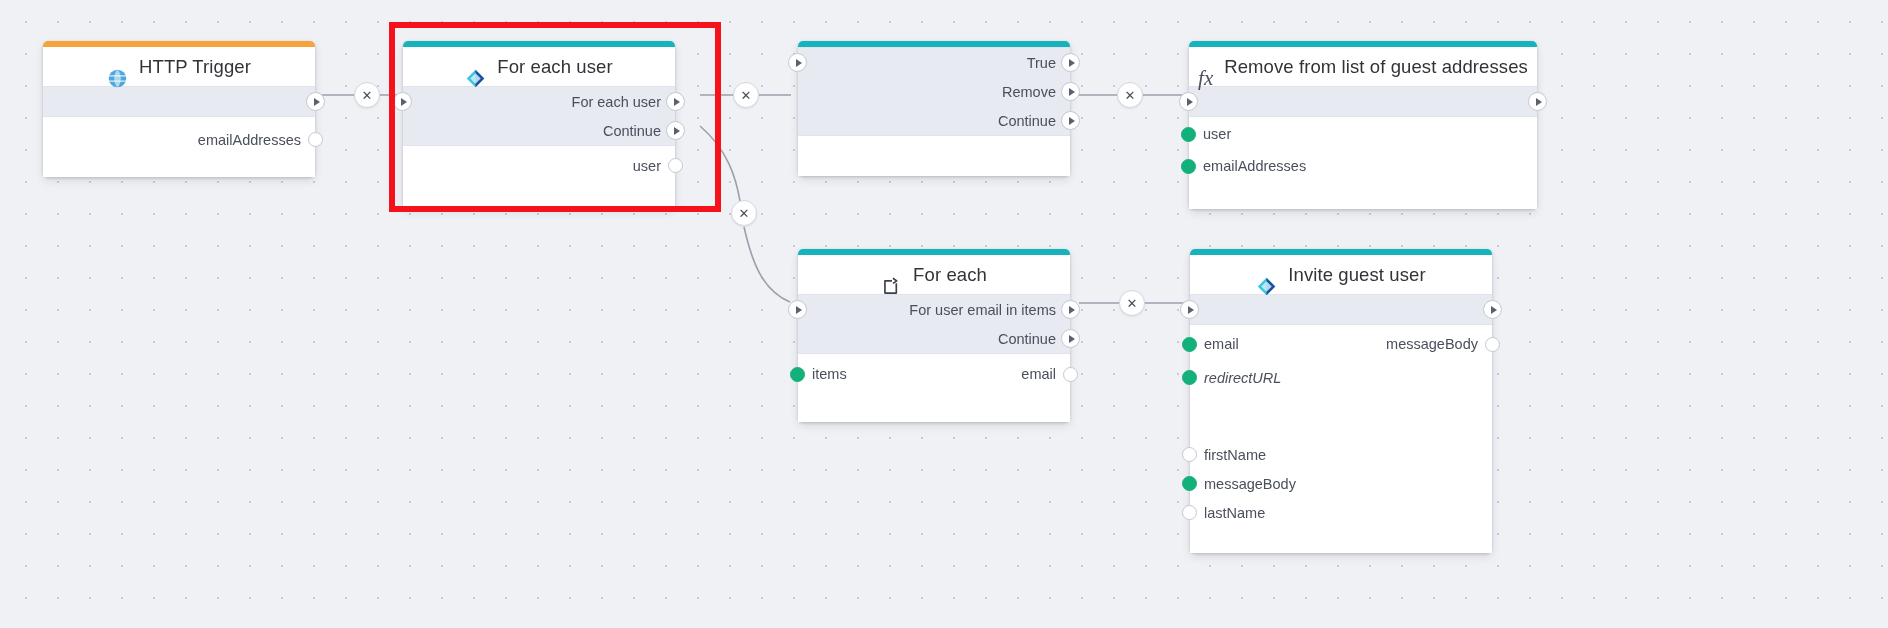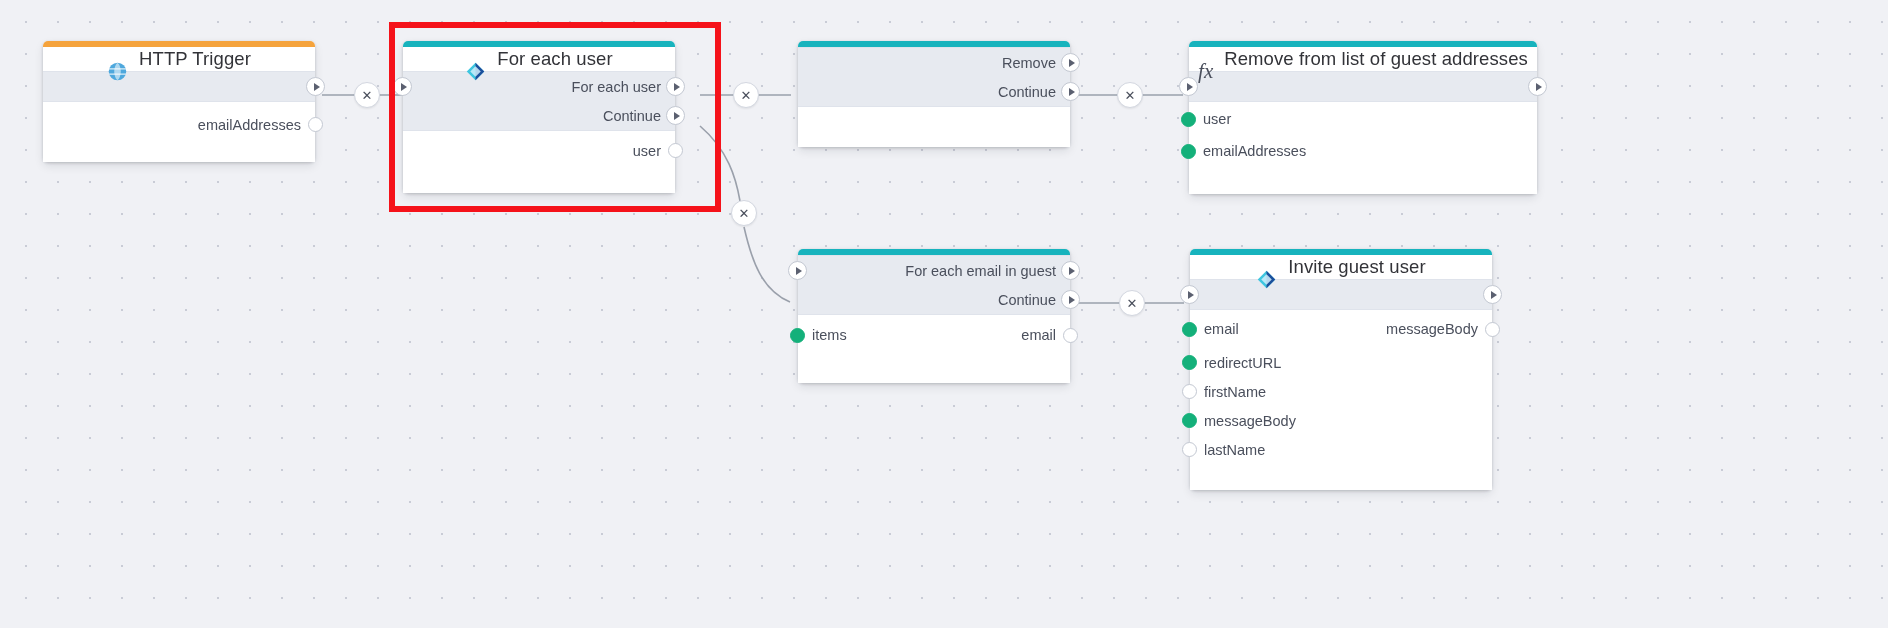--- a/index.html
+++ b/index.html
@@ -31,21 +31,21 @@
     height: 6px;
     border-top-left-radius: 5px;
     border-top-right-radius: 5px;
     background: #17b3bd;
   }
   .node-accent.orange { background: #f5a33c; }
 
   .node-title {
     display: flex; align-items: center; justify-content: center;
     gap: 11px;
-    height: 24px;
+    height: 39px;
     background: #ffffff;
     padding: 9px 14px;
   }
   .node-title .title-text {
     font-size: 18.5px;
     color: #323338;
     font-weight: 400;
     letter-spacing: .1px;
     white-space: nowrap;
   }
@@ -234,20 +234,25 @@
       <div style="height:22px;"></div>
     </div>
   </div>
 
   <div class="highlight-box" style="left:389px; top:22px; width:332px; height:190px;"></div>
 
   <div class="node" style="left:798px; top:41px; width:272px;">
     <div class="node-accent"></div>
     <div class="band">
       <div class="port-row">
+        <div class="arrow-port on-left" style="top:5px;"></div>
+        <span class="port-label right">True</span>
+        <div class="arrow-port on-right" style="top:5px;"></div>
+      </div>
+      <div class="port-row">
         <span class="port-label right">Remove</span>
         <div class="arrow-port on-right" style="top:5px;"></div>
       </div>
       <div class="port-row">
         <span class="port-label right">Continue</span>
         <div class="arrow-port on-right" style="top:5px;"></div>
       </div>
     </div>
     <div class="white-band" style="height:40px;"></div>
   </div>
@@ -272,24 +277,33 @@
       <div class="port-row" style="height:30px;">
         <div class="dot-port on-left filled" style="top:8px;"></div>
         <span class="port-label left">emailAddresses</span>
       </div>
       <div style="height:28px;"></div>
     </div>
   </div>
 
   <div class="node" style="left:798px; top:249px; width:272px;">
     <div class="node-accent"></div>
-    <div class="band">
-      <div class="port-row">
-        <div class="arrow-port on-left" style="top:5px;"></div>
-        <span class="port-label right">For each email in guest</span>
+    <div class="node-title">
+      <span class="icon">
+        <svg width="21" height="21" viewBox="0 0 24 24" fill="none">
+          <path d="M17.5 8.2 V19.5 H4.5 V5.5 H12.5" stroke="#3a3f4c" stroke-width="1.9" stroke-linejoin="round"></path>
+          <path d="M13.6 2.6 L18 5.6 L13.6 8.4" stroke="#3a3f4c" stroke-width="1.9" fill="none" stroke-linejoin="round"></path>
+        </svg>
+      </span>
+      <span class="title-text">For each</span>
+    </div>
+    <div class="band">
+      <div class="port-row">
+        <div class="arrow-port on-left" style="top:5px;"></div>
+        <span class="port-label right">For user email in items</span>
         <div class="arrow-port on-right" style="top:5px;"></div>
       </div>
       <div class="port-row">
         <span class="port-label right">Continue</span>
         <div class="arrow-port on-right" style="top:5px;"></div>
       </div>
     </div>
     <div class="white-band">
       <div class="port-row" style="height:40px;">
         <div class="dot-port on-left filled" style="top:13px;"></div>
@@ -319,25 +333,25 @@
         <div class="arrow-port on-right" style="top:5px;"></div>
       </div>
     </div>
     <div class="white-band">
       <div class="port-row" style="height:38px;">
         <div class="dot-port on-left filled" style="top:12px;"></div>
         <span class="port-label left">email</span>
         <span class="port-label right">messageBody</span>
         <div class="dot-port on-right" style="top:12px;"></div>
       </div>
-      <div class="port-row" style="height:29px;">
+      <div class="port-row" style="height:29px;font-style:italic;">
         <div class="dot-port on-left filled" style="top:7px;"></div>
         <span class="port-label left">redirectURL</span>
       </div>
-      <div class="port-row" style="height:29px;">
+      <div class="port-row" style="height:29px;margin-top:48px;">
         <div class="dot-port on-left" style="top:7px;"></div>
         <span class="port-label left">firstName</span>
       </div>
       <div class="port-row" style="height:29px;">
         <div class="dot-port on-left filled" style="top:7px;"></div>
         <span class="port-label left">messageBody</span>
       </div>
       <div class="port-row" style="height:29px;">
         <div class="dot-port on-left" style="top:7px;"></div>
         <span class="port-label left">lastName</span>

